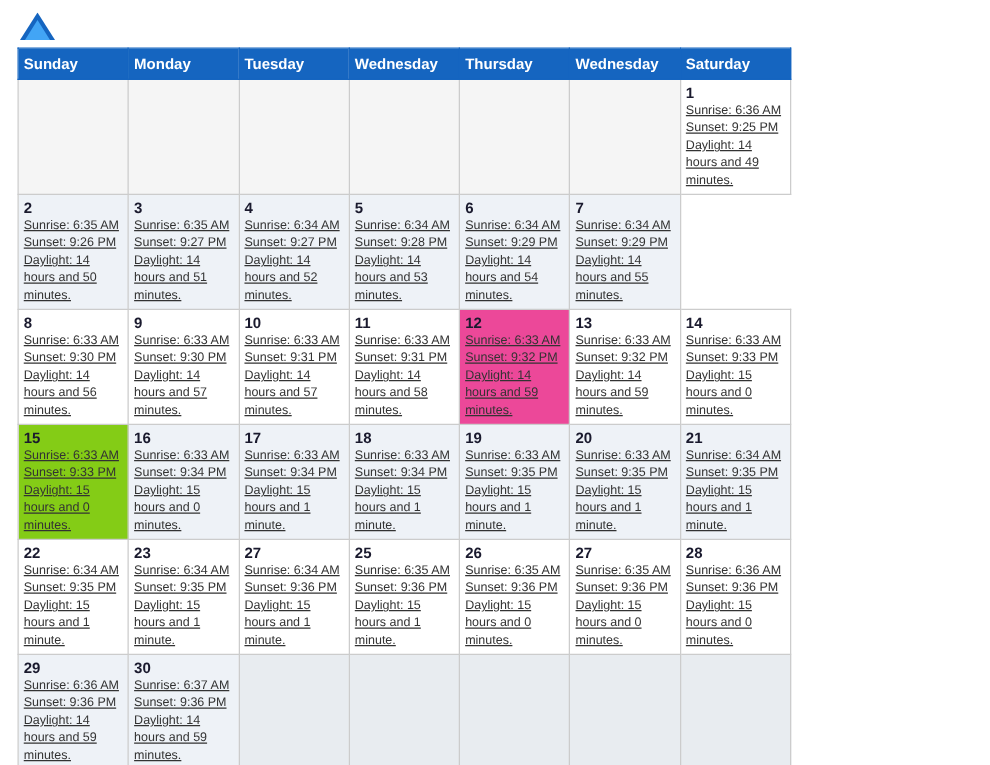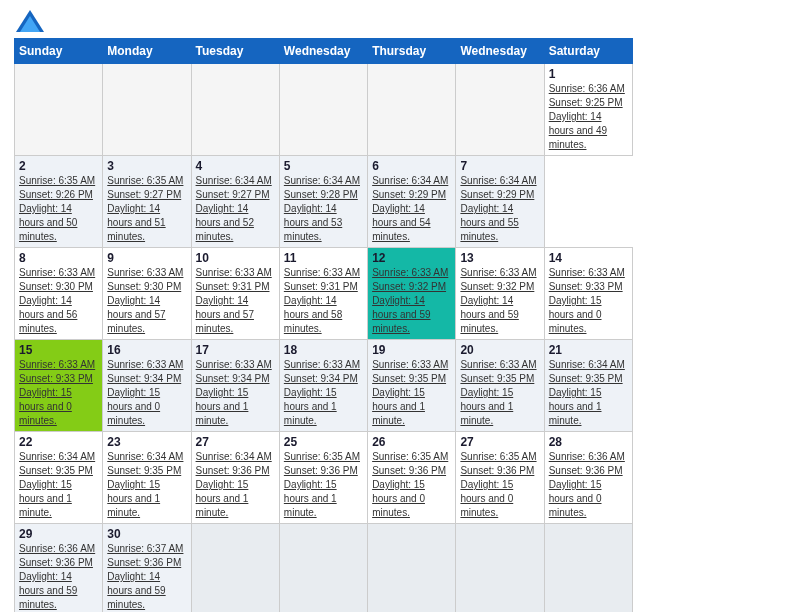--- a/index.html
+++ b/index.html
@@ -153,21 +153,21 @@
           <td style="background: rgb(238, 242, 247);"><span class="day-number">4</span><span class="day-info">Sunrise: 6:34 AM<br>Sunset: 9:27 PM<br>Daylight: 14 hours and 52 minutes.</span></td>
           <td style="background: rgb(238, 242, 247);"><span class="day-number">5</span><span class="day-info">Sunrise: 6:34 AM<br>Sunset: 9:28 PM<br>Daylight: 14 hours and 53 minutes.</span></td>
           <td style="background: rgb(238, 242, 247);"><span class="day-number">6</span><span class="day-info">Sunrise: 6:34 AM<br>Sunset: 9:29 PM<br>Daylight: 14 hours and 54 minutes.</span></td>
           <td style="background: rgb(238, 242, 247);"><span class="day-number">7</span><span class="day-info">Sunrise: 6:34 AM<br>Sunset: 9:29 PM<br>Daylight: 14 hours and 55 minutes.</span></td>
         </tr>
         <tr>
           <td style="background: rgb(255, 255, 255);"><span class="day-number">8</span><span class="day-info">Sunrise: 6:33 AM<br>Sunset: 9:30 PM<br>Daylight: 14 hours and 56 minutes.</span></td>
           <td style="background: rgb(255, 255, 255);"><span class="day-number">9</span><span class="day-info">Sunrise: 6:33 AM<br>Sunset: 9:30 PM<br>Daylight: 14 hours and 57 minutes.</span></td>
           <td style="background: rgb(255, 255, 255);"><span class="day-number">10</span><span class="day-info">Sunrise: 6:33 AM<br>Sunset: 9:31 PM<br>Daylight: 14 hours and 57 minutes.</span></td>
           <td style="background: rgb(255, 255, 255); margin-top: 40px;"><span class="day-number">11</span><span class="day-info">Sunrise: 6:33 AM<br>Sunset: 9:31 PM<br>Daylight: 14 hours and 58 minutes.</span></td>
-          <td style="background: #14b8a6;"><span class="day-number">12</span><span class="day-info">Sunrise: 6:33 AM<br>Sunset: 9:32 PM<br>Daylight: 14 hours and 59 minutes.</span></td>
+          <td style="background: #ec4899;"><span class="day-number">12</span><span class="day-info">Sunrise: 6:33 AM<br>Sunset: 9:32 PM<br>Daylight: 14 hours and 59 minutes.</span></td>
           <td style="background: rgb(255, 255, 255);"><span class="day-number">13</span><span class="day-info">Sunrise: 6:33 AM<br>Sunset: 9:32 PM<br>Daylight: 14 hours and 59 minutes.</span></td>
           <td style="background: rgb(255, 255, 255);"><span class="day-number">14</span><span class="day-info">Sunrise: 6:33 AM<br>Sunset: 9:33 PM<br>Daylight: 15 hours and 0 minutes.</span></td>
         </tr>
         <tr>
           <td style="background: #84cc16;"><span class="day-number">15</span><span class="day-info">Sunrise: 6:33 AM<br>Sunset: 9:33 PM<br>Daylight: 15 hours and 0 minutes.</span></td>
           <td style="background: rgb(238, 242, 247);"><span class="day-number">16</span><span class="day-info">Sunrise: 6:33 AM<br>Sunset: 9:34 PM<br>Daylight: 15 hours and 0 minutes.</span></td>
           <td style="background: rgb(238, 242, 247);"><span class="day-number">17</span><span class="day-info">Sunrise: 6:33 AM<br>Sunset: 9:34 PM<br>Daylight: 15 hours and 1 minute.</span></td>
           <td style="background: rgb(238, 242, 247);"><span class="day-number">18</span><span class="day-info">Sunrise: 6:33 AM<br>Sunset: 9:34 PM<br>Daylight: 15 hours and 1 minute.</span></td>
           <td style="background: rgb(238, 242, 247);"><span class="day-number">19</span><span class="day-info">Sunrise: 6:33 AM<br>Sunset: 9:35 PM<br>Daylight: 15 hours and 1 minute.</span></td>
           <td style="background: rgb(238, 242, 247);"><span class="day-number">20</span><span class="day-info">Sunrise: 6:33 AM<br>Sunset: 9:35 PM<br>Daylight: 15 hours and 1 minute.</span></td>

